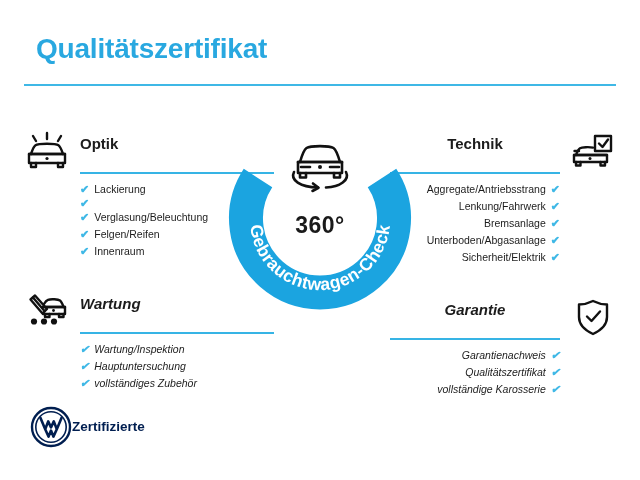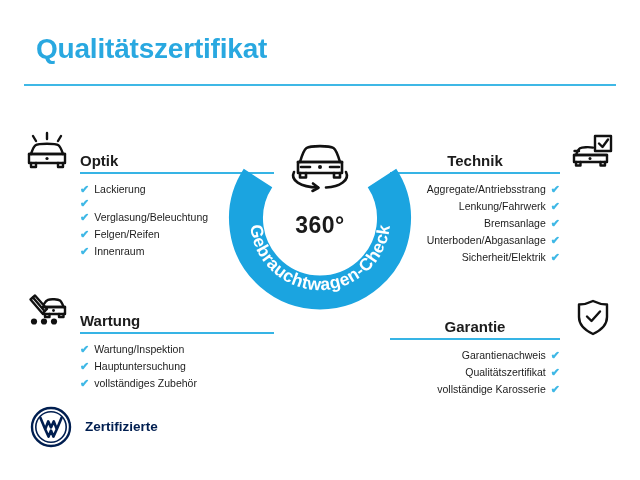--- a/index.html
+++ b/index.html
@@ -39,21 +39,21 @@
     left:24px; top:128px;
     width:250px;
   }
   .col-right{
     position:absolute;
     left:390px; top:128px;
     width:226px;
   }
 
   .block{ position:relative; }
-  .block + .block{ margin-top:28px; }
+  .block + .block{ margin-top:28px;font-style:italic; }
 
   .block-head{
     display:flex;
     align-items:center;
     gap:10px;
     height:46px;
   }
   .col-right .block-head{ flex-direction:row-reverse; }
 
   .icon-box{
@@ -69,21 +69,21 @@
     flex-direction:column;
     justify-content:flex-end;
     height:46px;
   }
   .sec-title{
     font-size:15px;
     font-weight:bold;
     color:#1c1c1c;
     line-height:1.1;
     text-align:left;
-    padding-bottom:3px;
+    padding-bottom:20px;
   }
   .col-right .sec-title{ text-align:center; }
   .sec-rule{
     height:2px;
     background:#36b4e5;
     width:100%;
   }
 
   
   ul.checklist{
@@ -131,21 +131,20 @@
     color:#1a1a1a;
     letter-spacing:0.5px;
   }
 
   
   .footer{
     position:absolute;
     left:30px; top:406px;
     display:flex;
     align-items:center;
-    gap:13px;
   }
   .vw-logo{ width:42px;height:42px;flex:0 0 42px; }
   .footer-text{
     font-size:13.5px;
     font-weight:bold;
     color:#001e50;
     line-height:1.28;
     white-space:pre-line;
   }
 </style>

